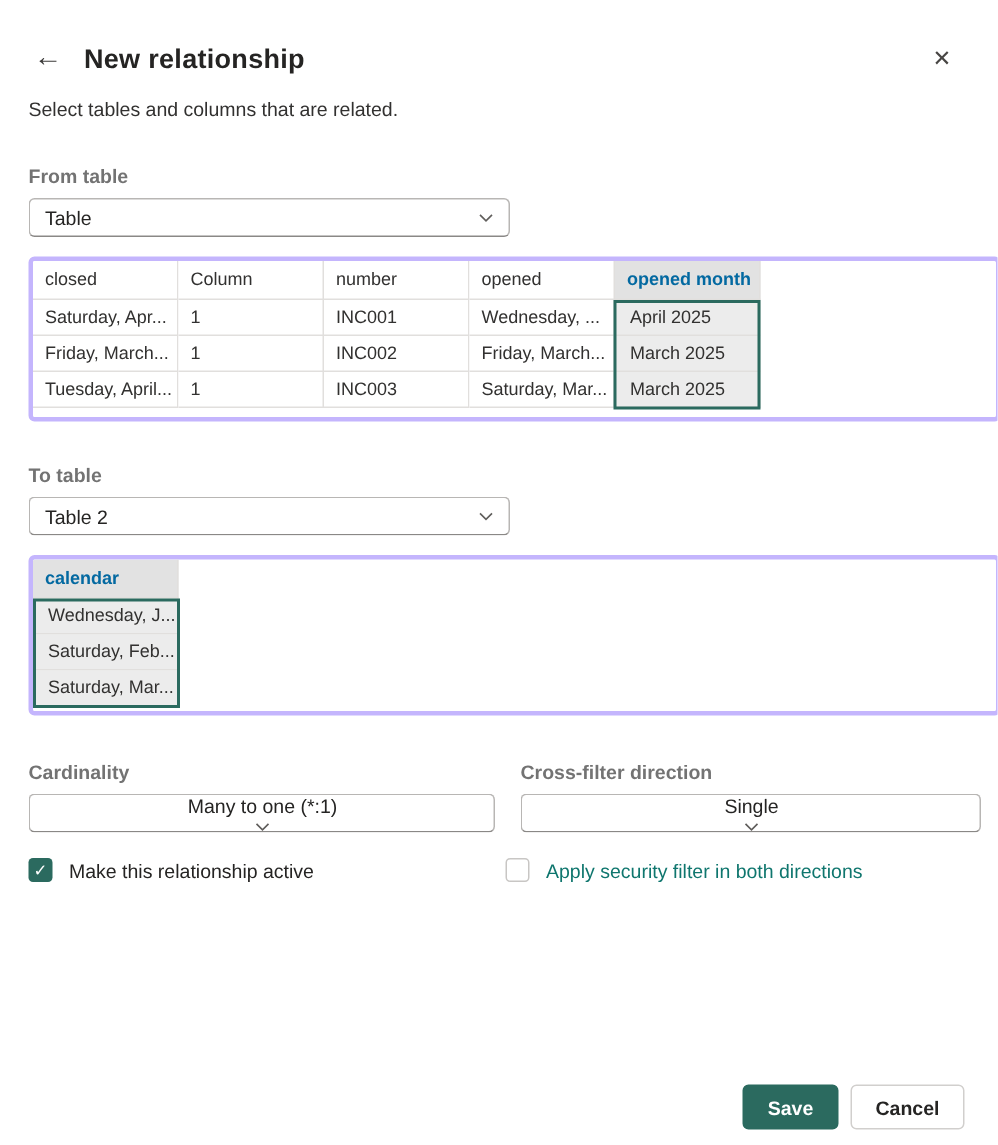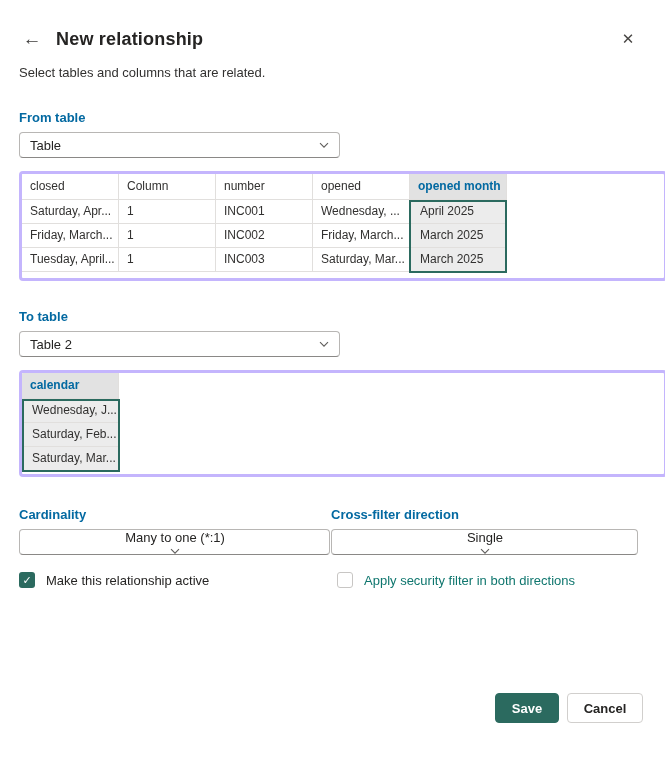--- a/index.html
+++ b/index.html
@@ -10,21 +10,21 @@
   
   .hdr-row { display:flex; align-items:center; }
   .back-btn { width:26px; height:26px; display:flex; align-items:center; justify-content:center;
     font-size:19px; color:#3b3a39; cursor:pointer; }
   .dlg-title { font-size:18px; font-weight:bold; margin-left:11px; letter-spacing:.2px; }
   .close-btn { position:absolute; top:28px; right:26px; width:22px; height:22px;
     display:flex; align-items:center; justify-content:center; font-size:15px; color:#484644; cursor:pointer; }
   .subtitle { margin-top:13px; font-size:13px; color:#323130; }
 
   
-  .sec-label { font-size:13px; font-weight:bold; color:#0369a1; }
+  .sec-label { font-size:13px; font-weight:bold; color:#737373; }
   .mt-28 { margin-top:28px; }
   .mt-30 { margin-top:30px; }
 
   
   .dropdown { display:flex; align-items:center; justify-content:space-between;
     height:26px; border:1px solid #b8b6b4; border-bottom-color:#8a8886; border-radius:4px;
     padding:0 9px 0 10px; font-size:13px; margin-top:7px; background:#fff; cursor:pointer; }
   .dd-w320 { width:321px;gap:20px; }
   .dd-full { width:100%;flex-direction:column; }
   .chev { display:flex; align-items:center; }
@@ -39,33 +39,33 @@
     color:#323130; border-right:1px solid #e1dfdd; border-bottom:1px solid #e1dfdd;
     white-space:nowrap; overflow:hidden; background:#fff; }
   .ghead .gcell { height:26px; line-height:25px; }
   .gcell.sel-h { background:#e2e2e2; font-weight:bold; color:#0369a1; }
   .gcell.sel-c { background:#ececec;padding-left:10px; }
   .sel-outline { position:absolute; border:2px solid #2b6a5f; pointer-events:none; }
   .sel-from { left:387px; top:26px; width:98px; height:73px; }
   .sel-to { left:0px; top:26px; width:98px; height:73px; }
 
   
-  .opt-grid { display:grid; grid-template-columns:311px 307px; column-gap:1px; margin-top:30px; }
+  .opt-grid { display:grid; grid-template-columns:311px 307px; column-gap:17px; margin-top:30px; }
   .cb-grid { display:grid; grid-template-columns:311px 307px; column-gap:7px; margin-top:17px; row-gap:17px; }
   .cb-row { display:flex; align-items:center; gap:11px; }
   .cb { width:16px; height:16px; border-radius:3px; flex:0 0 16px;
     display:flex; align-items:center; justify-content:center; }
   .cb.checked { background:#2b6a5f; color:#fff; font-size:11px; cursor:pointer; }
   .cb.off { border:1px solid #c8c6c4; background:#fff; }
   .cb-label { font-size:13px; }
   .cb-label.on { color:#252423; cursor:pointer; }
   .cb-label.dis { color:#0f766e; }
 
   
-  .footer { position:absolute; top:693px; right:22px; display:flex; gap:8px; }
+  .footer { position:absolute; top:723px; right:22px; display:flex; gap:8px; }
   .btn { height:30px; border-radius:4px; font-size:13px; font-family:"Liberation Sans", sans-serif;
     display:flex; align-items:center; justify-content:center; cursor:pointer; }
   .btn-save { background:#2b6a5f; color:#fff; font-weight:bold; width:64px; border:1px solid #2b6a5f; }
   .btn-cancel { background:#fff; color:#252423; font-weight:bold; width:76px; border:1px solid #d1cfcd; }
 </style>
 </head>
 <body>
 
 <div class="page">
 

